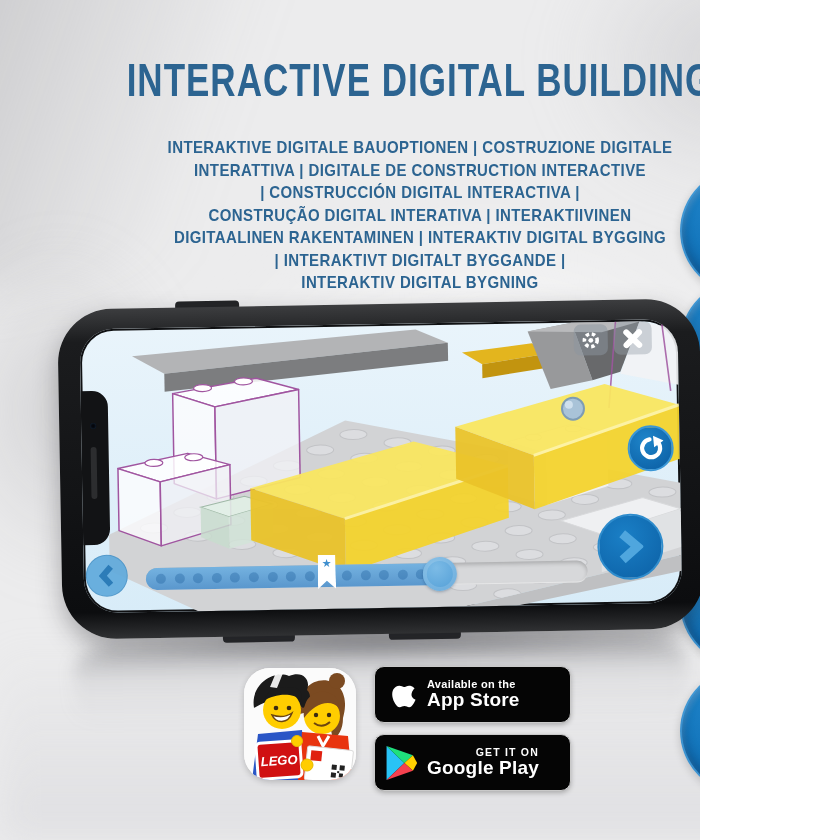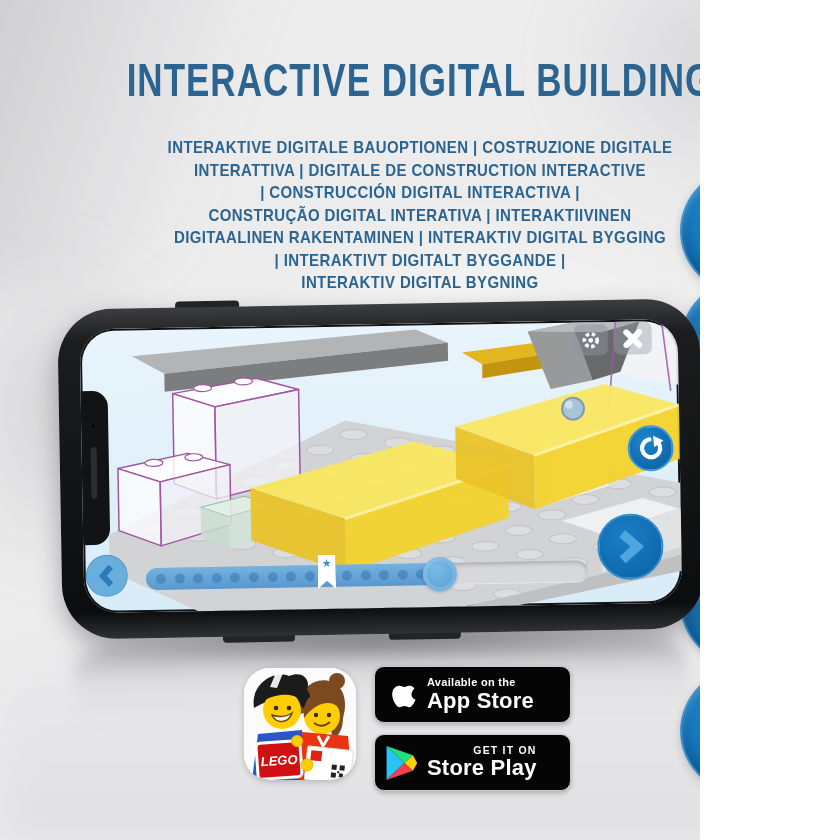--- a/index.html
+++ b/index.html
@@ -100,21 +100,21 @@
   .app-icon{position:absolute;left:244px;top:668px;width:112px;height:112px;border-radius:26px;
     overflow:hidden;box-shadow:0 2px 6px rgba(0,0,0,.2);background:#fbfbfb;}
   .badge{position:absolute;left:374px;width:197px;height:57px;border-radius:10px;background:#050505;
     border:1px solid #c9c9c9;box-sizing:border-box;display:flex;align-items:center;
     box-shadow:0 2px 5px rgba(0,0,0,.25);}
   .badge-as{top:666px;} .badge-gp{top:734px;text-align:right;}
   .badge .logo{width:52px;display:flex;justify-content:center;flex:none;}
   .badge .txt{color:#fff;line-height:1.05;}
   .badge .small{font-size:11px;font-weight:700;letter-spacing:.3px;}
   .badge-gp .small{font-size:10.5px;letter-spacing:1.2px;}
-  .badge .big{font-size:22px;font-weight:700;letter-spacing:.2px;margin-top:0;}
+  .badge .big{font-size:19px;font-weight:700;letter-spacing:.2px;margin-top:0;}
 
   svg text{font-family:"Liberation Sans",sans-serif;}
 </style>
 </head>
 <body>
 
 <div class="page">
   <div class="bg-blob blob-tl"></div>
   <div class="bg-blob blob-tr"></div>
   <div class="bg-blob blob-mid"></div>
@@ -488,16 +488,16 @@
     <div class="logo">
       <svg width="34" height="38" viewBox="0 0 40 44">
         <polygon points="3,2 3,42 24,22" fill="#29c3f6"></polygon>
         <polygon points="3,2 24,22 34,13" fill="#1fe07c"></polygon>
         <polygon points="24,22 34,13 39,22 34,31" fill="#ffd000"></polygon>
         <polygon points="3,42 24,22 34,31" fill="#f5414f"></polygon>
       </svg>
     </div>
     <div class="txt">
       <div class="small">GET IT ON</div>
-      <div class="big">Store Play</div>
+      <div class="big">Google Play</div>
     </div>
   </div>
 </div>
 
 </body></html>

